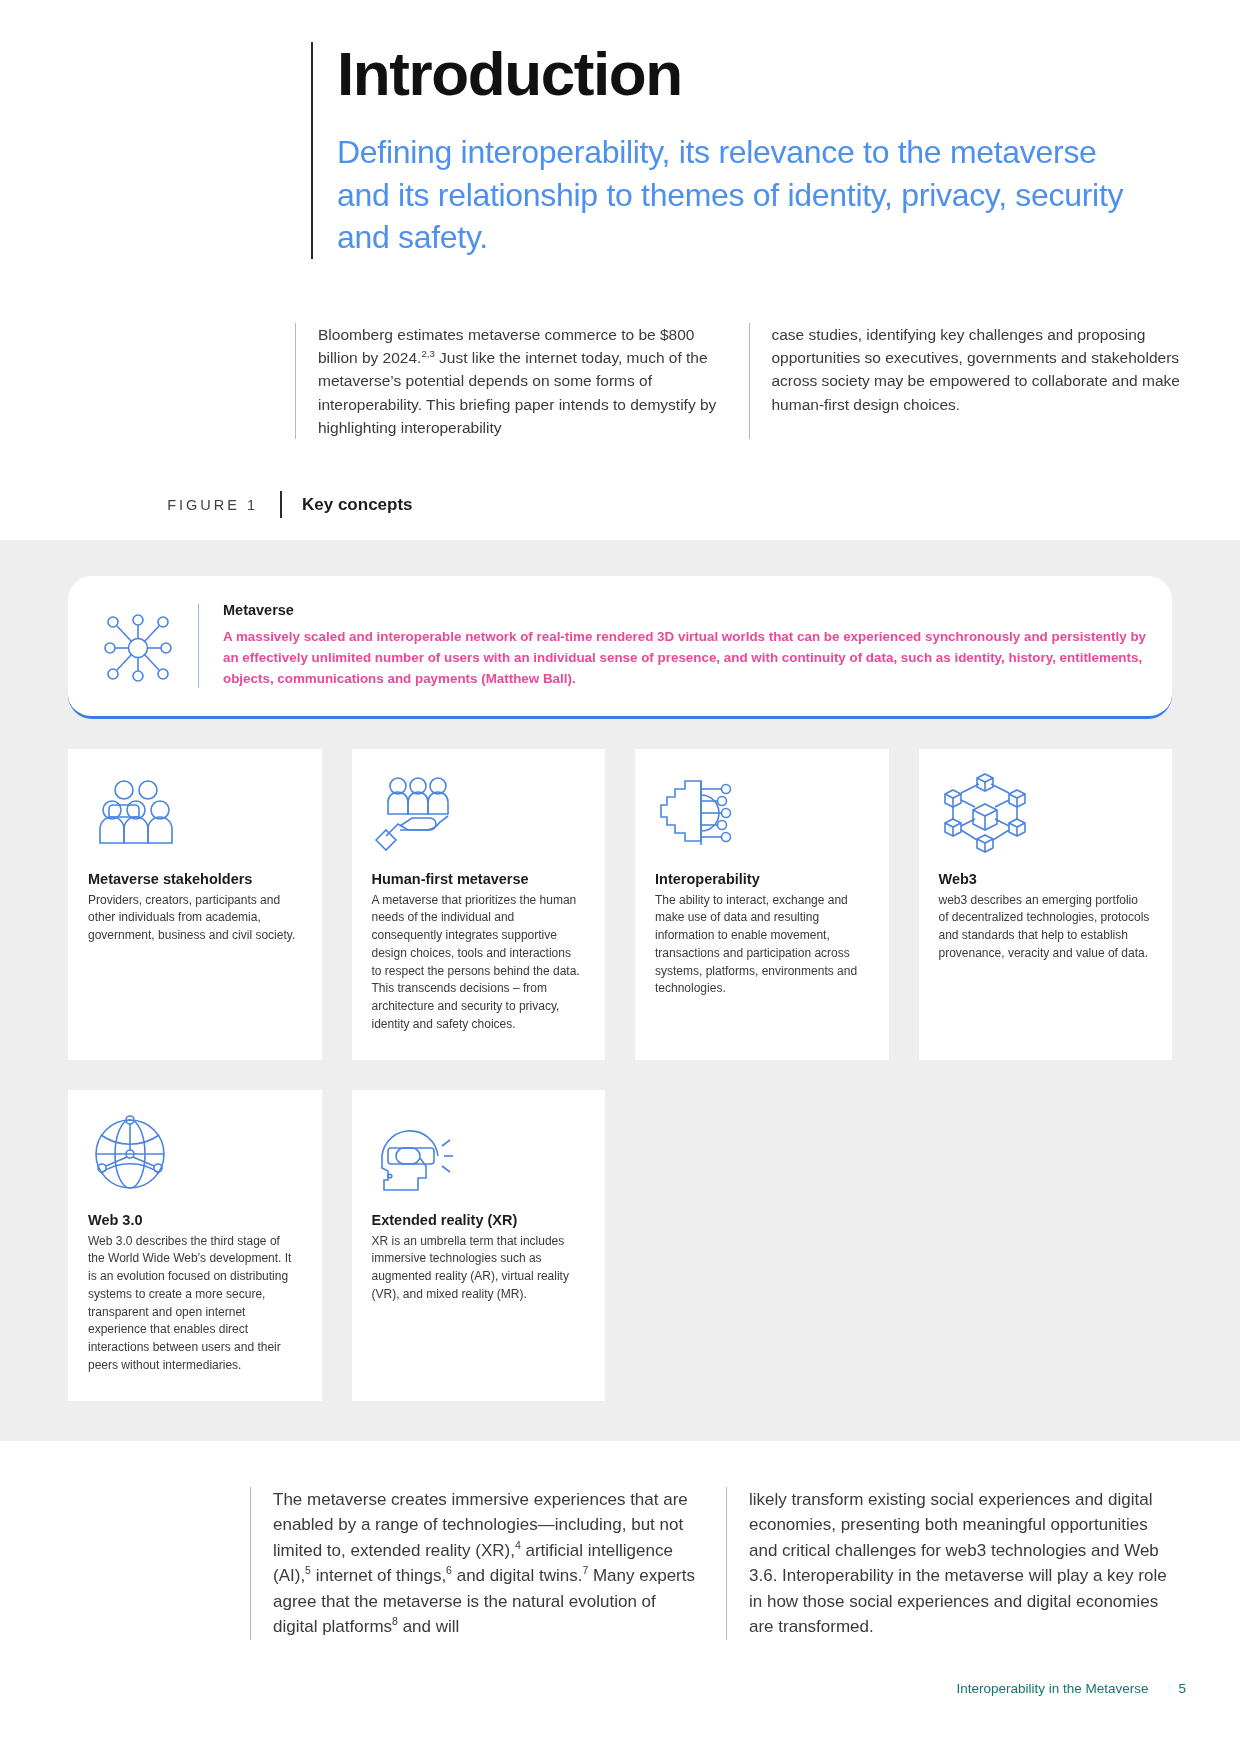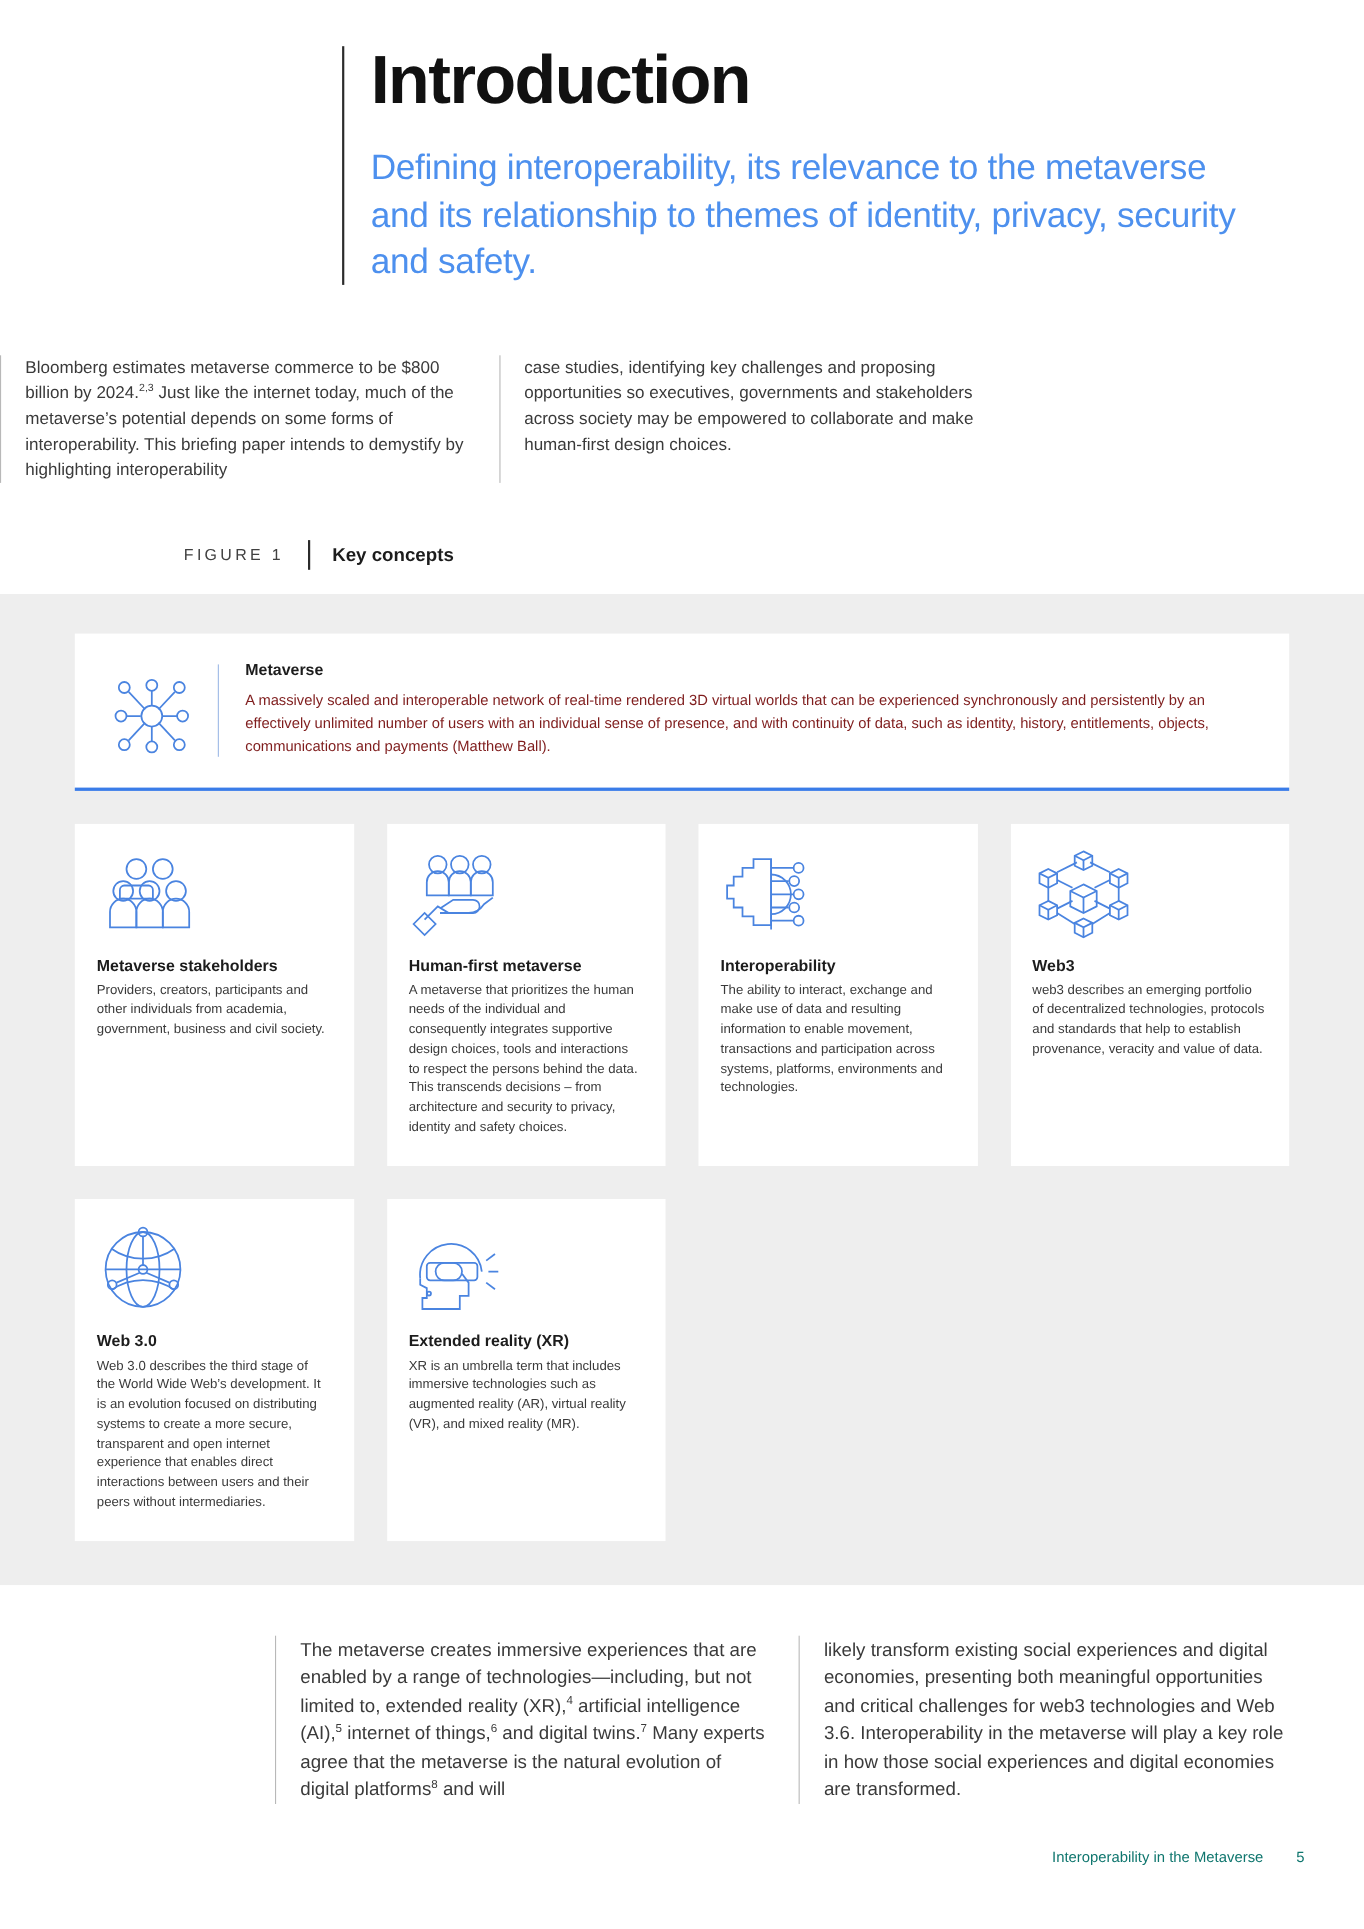--- a/index.html
+++ b/index.html
@@ -35,20 +35,21 @@
     font-size: 32px;
     line-height: 1.33;
     font-weight: 400;
     color: #4d90ee;
     letter-spacing: -0.3px;
     max-width: 800px;
   }
 
   
   .intro-cols {
+    margin-left: 295px;
     width: 885px;
     display: flex;
     gap: 0;
     margin-top: 64px;
   }
   .intro-col {
     width: 50%;
     font-size: 15.5px;
     line-height: 1.50;
     color: #3a3a3a;
@@ -90,21 +91,22 @@
     padding: 36px 68px 40px 68px;
     min-height: 748px;
   }
 
   
   .hero-card {
     background: #ffffff;
     border-bottom: 3px solid #3a7ce8;
     padding: 26px 26px 26px 24px;
     display: flex;
-    align-items: flex-end;
+    align-items: center;
+    border-radius: 24px;
   }
   .hero-icon {
     width: 92px;
     flex: 0 0 92px;
     display: flex;
     justify-content: center;
     padding-top: 4px;
   }
   .hero-divider {
     width: 1px;
@@ -115,21 +117,22 @@
   .hero-text { flex: 1; }
   .hero-title {
     font-size: 14.5px;
     font-weight: 700;
     color: #1c1c1c;
     margin-bottom: 9px;
   }
   .hero-body {
     font-size: 13.4px;
     line-height: 1.55;
-    color: #7f1d1d;
+    color: #ec4899;
+    font-weight: bold;
   }
 
   
   .card-grid {
     display: grid;
     grid-template-columns: repeat(4, 1fr);
     gap: 30px;
     margin-top: 30px;
   }
   .concept-card {

